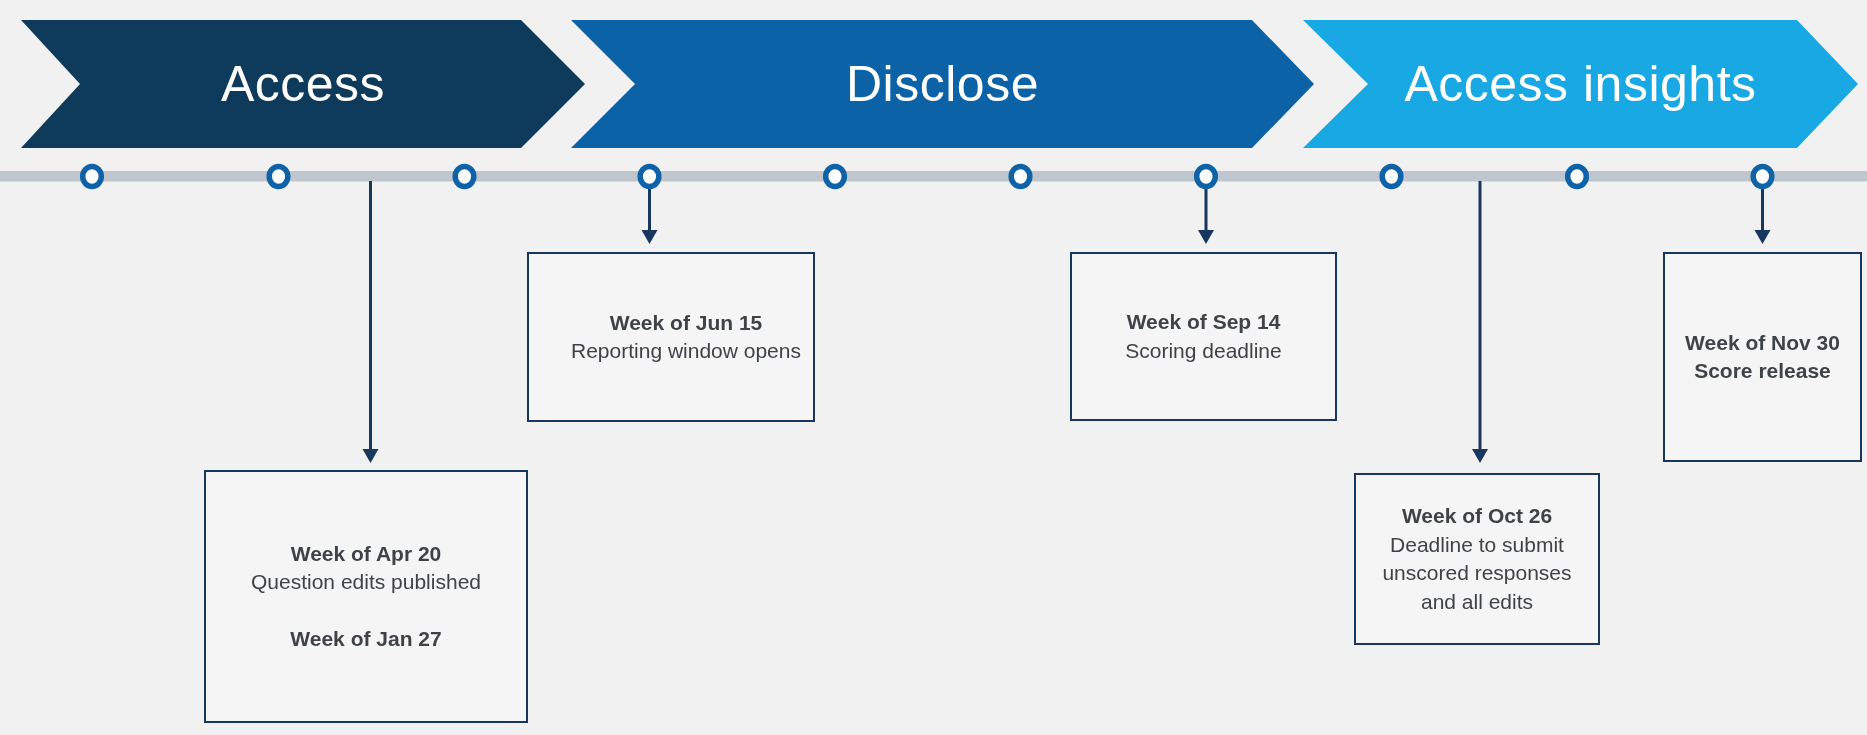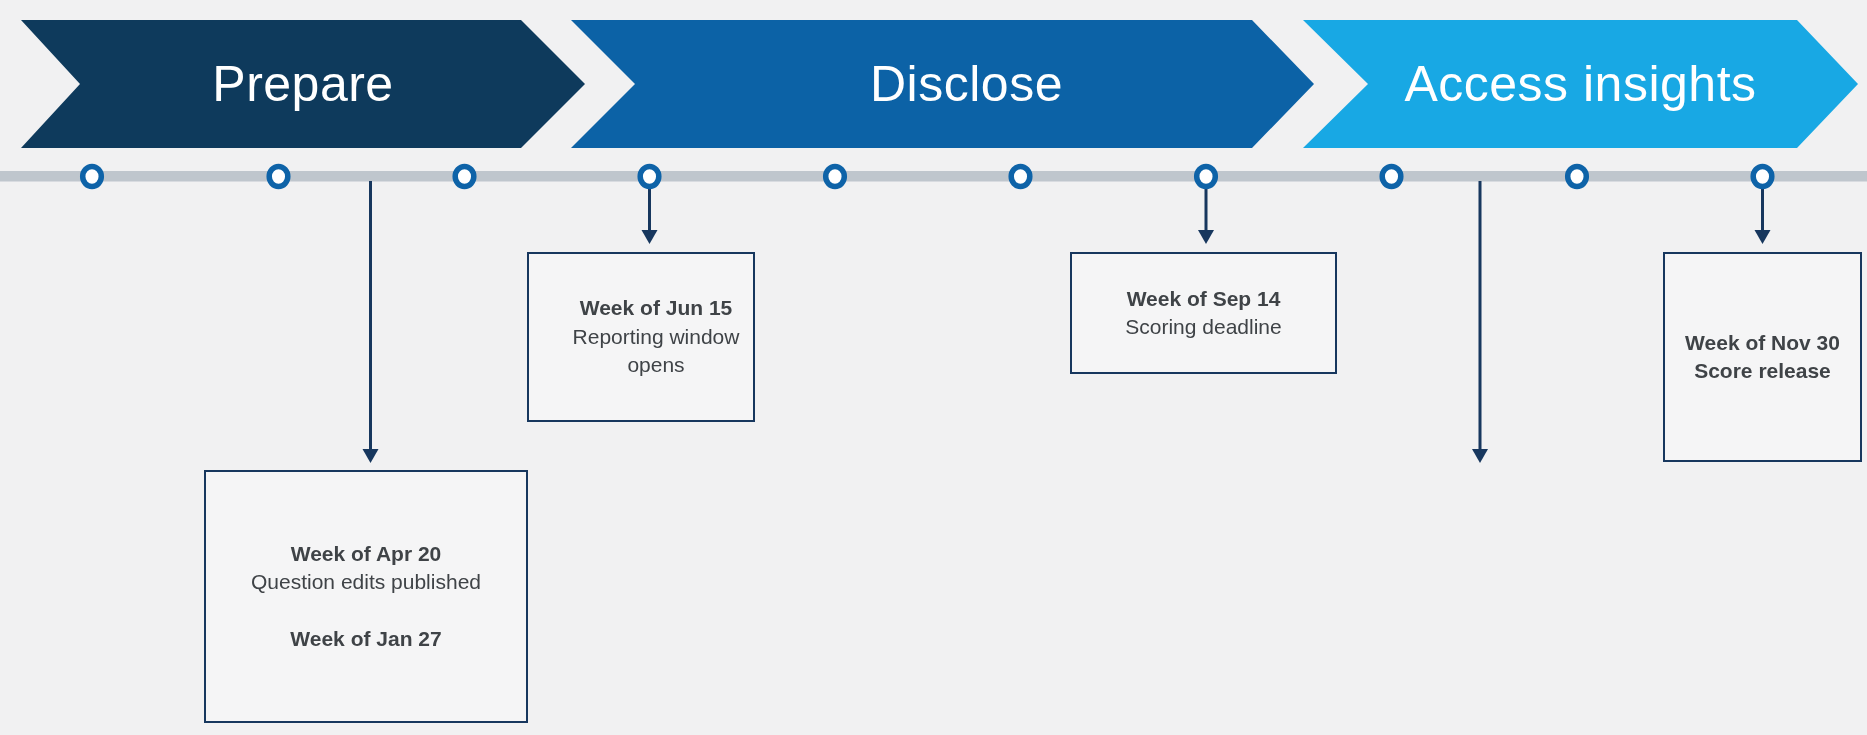--- a/index.html
+++ b/index.html
@@ -16,41 +16,41 @@
     position: absolute;
     top: 20px; height: 128px;
     display: flex; align-items: center; justify-content: center;
     color: #FFFFFF;
     font-size: 50px;
     letter-spacing: 0.5px;
     white-space: nowrap;
     pointer-events: none;
   }
   .phase-label.p1 { left: 21px;   width: 564px; }
-  .phase-label.p2 { left: 595px;  width: 743px; }
+  .phase-label.p2 { left: 571px;  width: 743px; }
   .phase-label.p3 { left: 1303px; width: 555px; }
 
   .milestone-box {
     position: absolute;
     box-sizing: border-box;
     border: 2px solid #17375E;
     background: #F5F5F6;
     color: #3F4347;
     font-size: 21px;
     line-height: 28.5px;
     text-align: center;
     display: flex; flex-direction: column; justify-content: center;
     padding: 0 10px;
   }
   .milestone-box .date { font-weight: bold; }
   .milestone-box .spacer { height: 28.5px; }
 
   .box-apr { left: 204px;  top: 470px; width: 324px; height: 253px; text-align: center; }
-  .box-jun { left: 527px;  top: 252px; width: 228px; height: 170px; padding-left: 40px; }
-  .box-sep { left: 1070px; top: 252px; width: 267px; height: 122px; }
+  .box-jun { left: 527px;  top: 252px; width: 288px; height: 170px; padding-left: 40px; }
+  .box-sep { left: 1070px; top: 252px; width: 267px; height: 169px; }
   .box-oct { left: 1354px; top: 473px; width: 246px; height: 172px; }
   .box-nov { left: 1663px; top: 252px; width: 199px; height: 210px; }
 </style>
 </head>
 <body>
 
 <div id="canvas">
 
   <svg id="shape-layer" width="1867" height="735" viewBox="0 0 1867 735">
 
@@ -79,40 +79,44 @@
       <ellipse cx="649.5" cy="176.5" rx="9.3" ry="10" stroke="#0E63A8"></ellipse>
       <ellipse cx="835" cy="176.5" rx="9.3" ry="10" stroke="#0E63A8"></ellipse>
       <ellipse cx="1020.5" cy="176.5" rx="9.3" ry="10" stroke="#0E63A8"></ellipse>
       <ellipse cx="1206" cy="176.5" rx="9.3" ry="10" stroke="#0E63A8"></ellipse>
       <ellipse cx="1391.5" cy="176.5" rx="9.3" ry="10" stroke="#0E63A8"></ellipse>
       <ellipse cx="1577" cy="176.5" rx="9.3" ry="10" stroke="#0E63A8"></ellipse>
       <ellipse cx="1762.5" cy="176.5" rx="9.3" ry="10" stroke="#0E63A8"></ellipse>
     </g>
   </svg>
 
-  <div class="phase-label p1">Prepare</div>
+  <div class="phase-label p1">Access</div>
   <div class="phase-label p2">Disclose</div>
   <div class="phase-label p3">Access insights</div>
 
   <div class="milestone-box box-apr">
     <div class="date">Week of Apr 20</div>
     <div class="desc">Question edits published</div>
     <div class="spacer"></div>
     <div class="date">Week of Jan 27</div>
   </div>
 
   <div class="milestone-box box-jun">
     <div class="date">Week of Jun 15</div>
     <div class="desc">Reporting window opens</div>
   </div>
 
   <div class="milestone-box box-sep">
     <div class="date">Week of Sep 14</div>
     <div class="desc">Scoring deadline</div>
   </div>
 
+  <div class="milestone-box box-oct">
+    <div class="date">Week of Oct 26</div>
+    <div class="desc">Deadline to submit unscored responses and all edits</div>
+  </div>
 
   <div class="milestone-box box-nov">
     <div class="date">Week of Nov 30</div>
     <div class="date">Score release</div>
   </div>
 
 </div>
 
 </body></html>

